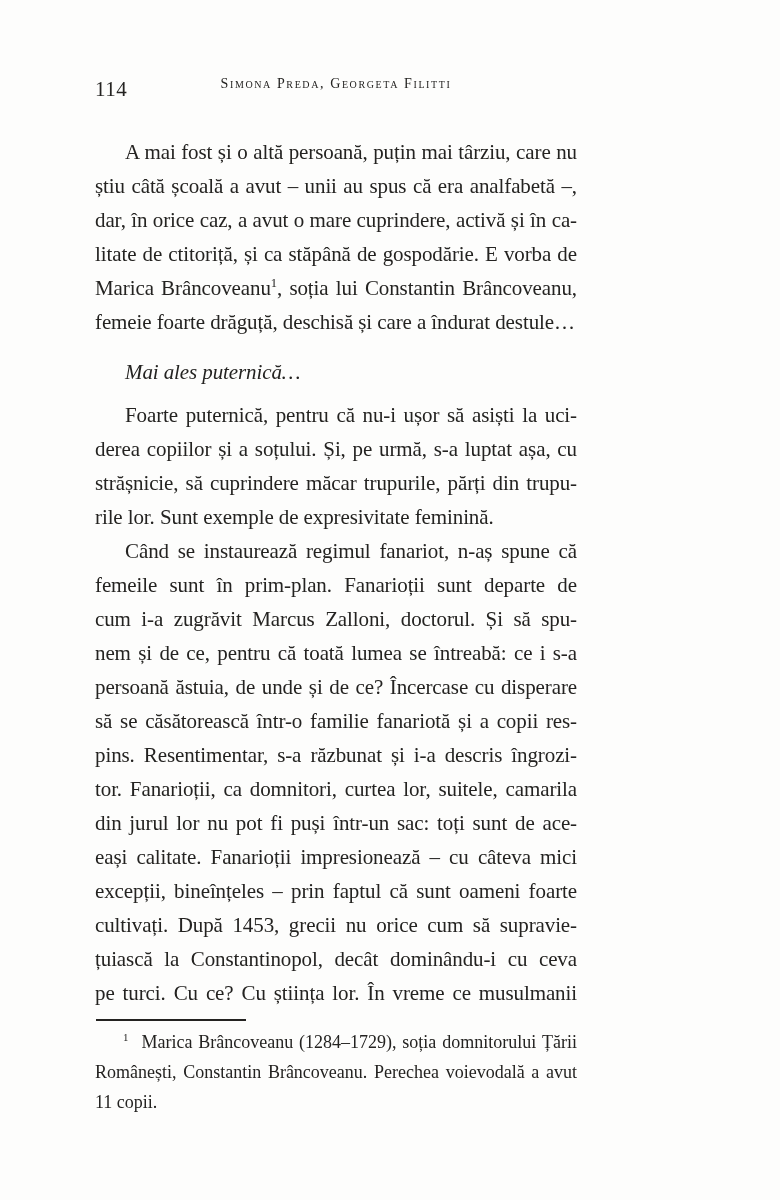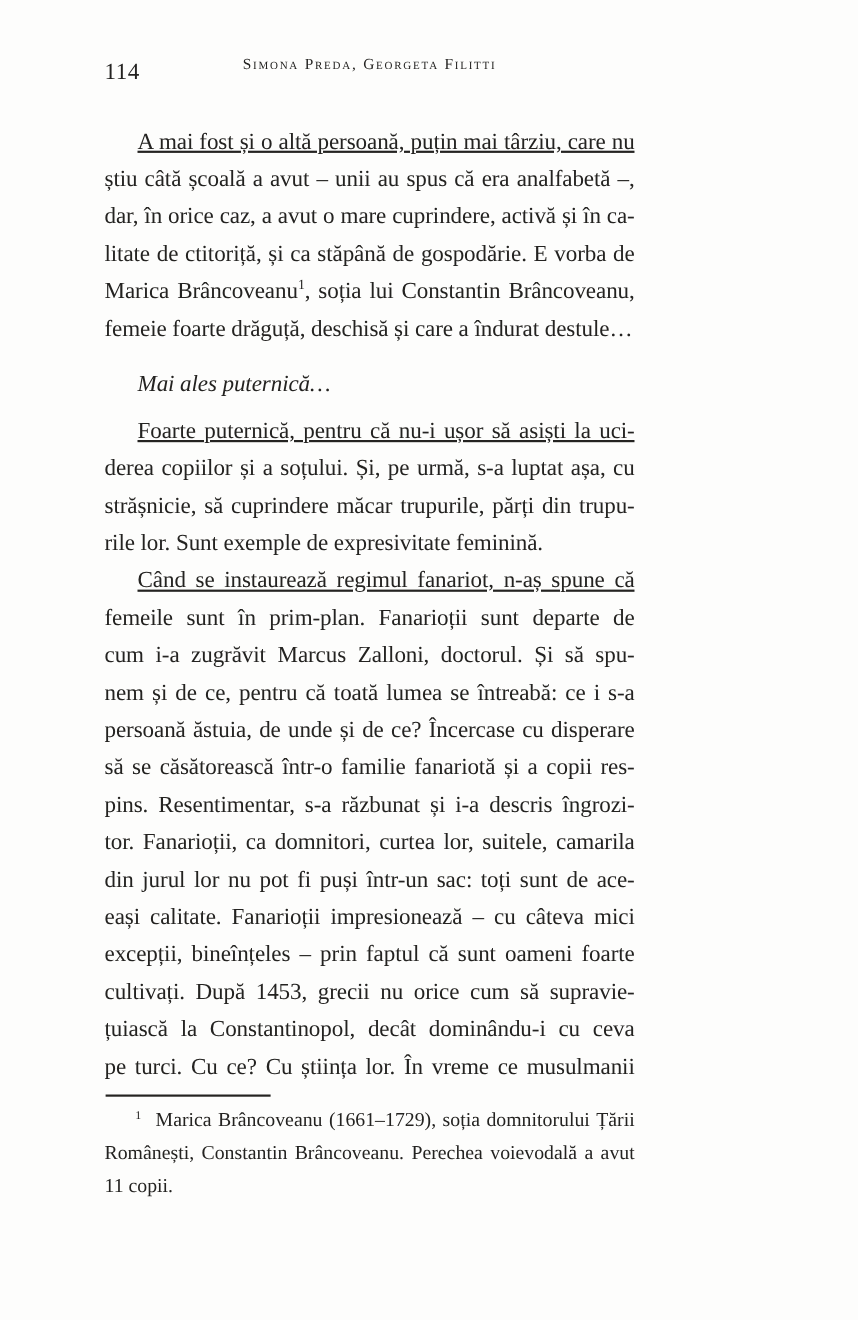--- a/index.html
+++ b/index.html
@@ -11,21 +11,21 @@
     height: 1200px;
     background: var(--paper);
     color: var(--ink);
     font-family: "Liberation Serif", "DejaVu Serif", serif;
     overflow: hidden;
   }
   .page {
     box-sizing: border-box;
     width: 697px;
     height: 1200px;
-    padding: 52px 120px 0 95px;
+    padding: 76px 120px 0 95px;
     position: relative;
   }
   
   .page-header {
     position: relative;
     height: 32px;
     font-size: 21px;
   }
   .page-number {
     position: absolute;
@@ -47,21 +47,21 @@
     letter-spacing: -0.1px;
   }
   .para { margin: 0; }
   .para .line {
     text-align: justify;
     text-align-last: justify;
     height: 34px;
     overflow: hidden;
   }
   .para .line.last { text-align-last: left; }
-  .para.body .line:first-child { text-indent: 30px; text-decoration: underline; }
+  .para.body .line:first-child { text-indent: 30px; }
   .para.subheading {
     font-style: italic;
     margin: 16px 0 9px;
   }
   .para.subheading .line { text-indent: 30px; }
   sup {
     font-size: 0.6em;
     line-height: 0;
     vertical-align: super;
   }
@@ -124,20 +124,20 @@
         <div class="line">cultivați. După 1453, grecii nu orice cum să supravie-</div>
         <div class="line">țuiască la Constantinopol, decât dominându-i cu ceva</div>
         <div class="line">pe turci. Cu ce? Cu știința lor. În vreme ce musulmanii</div>
       </div>
     </div>
 
   <div class="footnote-section">
     <div class="footnote-rule"></div>
     <div class="footnote-text-block">
         <div class="para footnote">
-          <div class="line"><sup>1</sup><span>Marica Brâncoveanu (1661–1729), soția domnitorului Țării</span></div>
+          <div class="line"><sup>1</sup><span>Marica Brâncoveanu (1284–1729), soția domnitorului Țării</span></div>
           <div class="line">Românești, Constantin Brâncoveanu. Perechea voievodală a avut</div>
           <div class="line last">11 copii.</div>
         </div>
       </div>
   </div>
 
 </div>
 
 </body></html>

